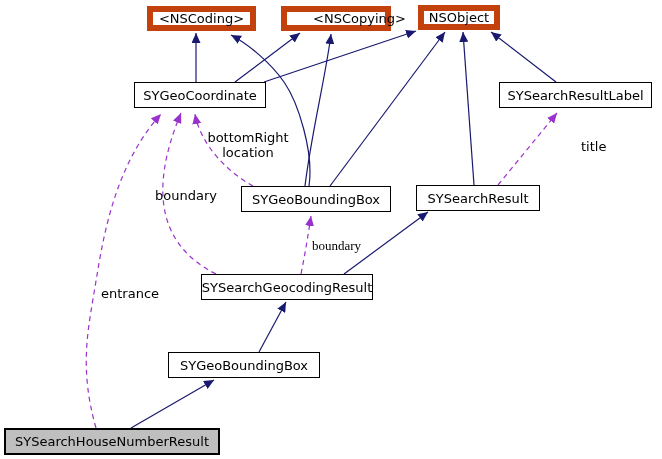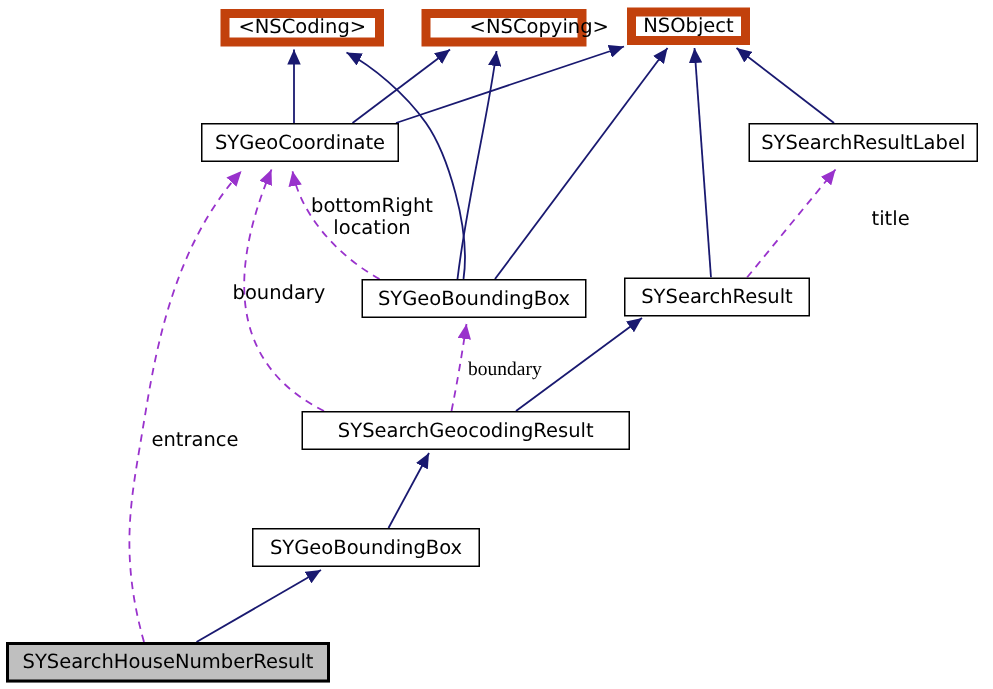--- a/index.html
+++ b/index.html
@@ -74,21 +74,21 @@
   </div>
 
   <div class="node" style="left:416px;top:185px;width:124px;height:26px;">
     <span>SYSearchResult</span>
   </div>
 
   <div class="node" style="left:241px;top:186px;width:150px;height:26px;">
     <span>SYGeoBoundingBox</span>
   </div>
 
-  <div class="node" style="left:201px;top:274px;width:219px;height:26px;">
+  <div class="node" style="left:201px;top:274px;width:172px;height:26px;">
     <span>SYSearchGeocodingResult</span>
   </div>
 
   <div class="node" style="left:168px;top:352px;width:152px;height:26px;">
     <span>SYGeoBoundingBox</span>
   </div>
 
   <div class="node highlight" style="left:4px;top:428px;width:216px;height:27px;">
     <span>SYSearchHouseNumberResult</span>
   </div>

